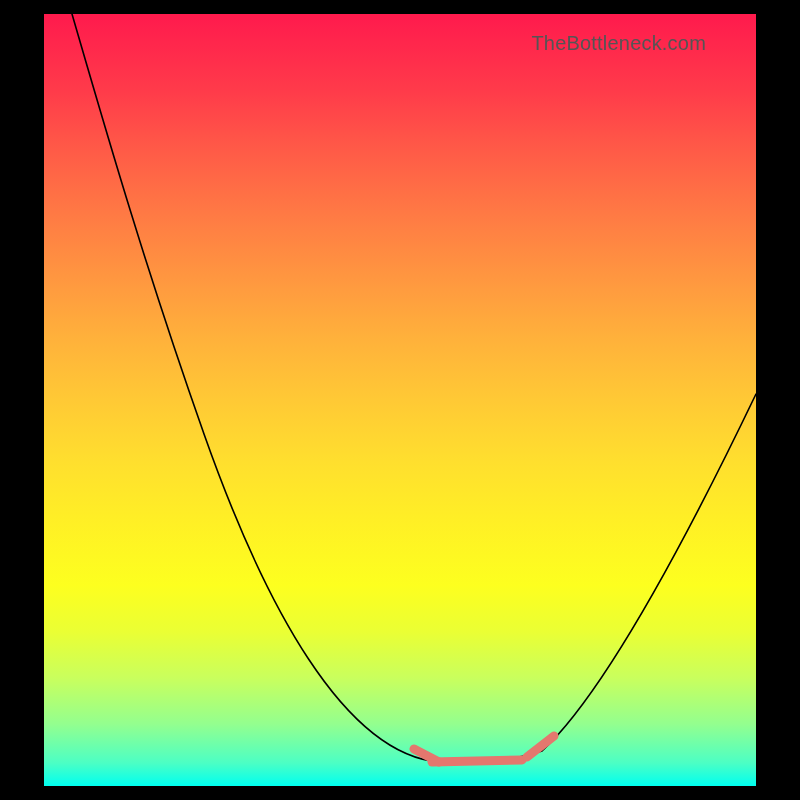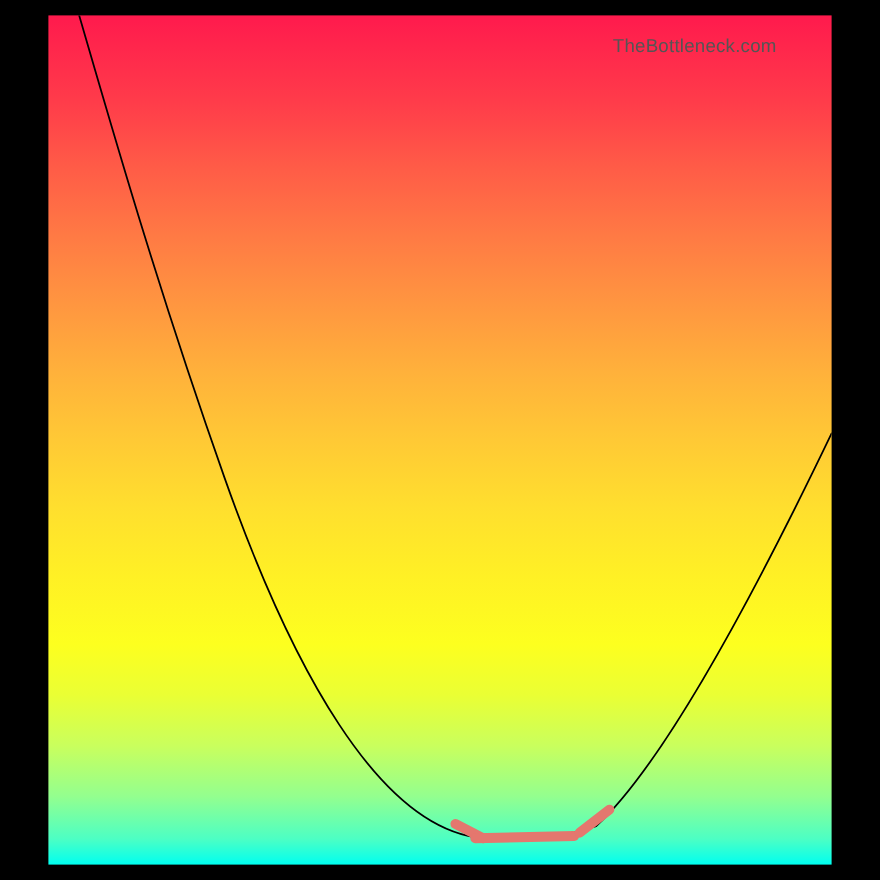--- a/index.html
+++ b/index.html
@@ -33,21 +33,21 @@
       #4cffc4 97%,
       #00fff0 100%
     );
   }
   .watermark {
     position: absolute;
     top: 18px;
     right: 50px;
     color: #555555;
     font-family: Arial, Helvetica, sans-serif;
-    font-size: 17px;
+    font-size: 20px;
     font-weight: 400;
     letter-spacing: 0.2px;
     user-select: none;
   }
   svg.curve {
     position: absolute;
     left: 0;
     top: 0;
     width: 712px;
     height: 772px;

